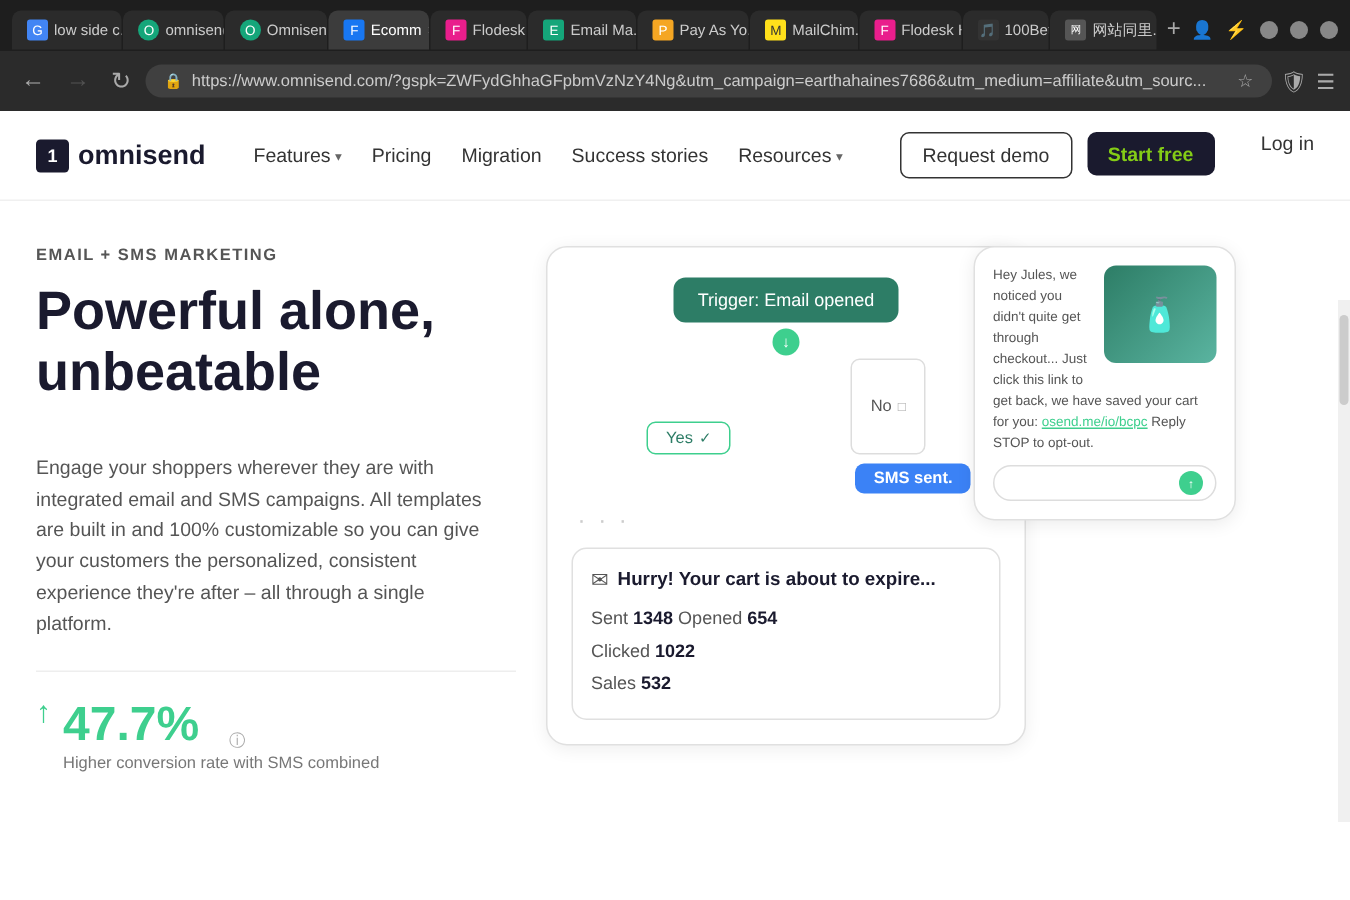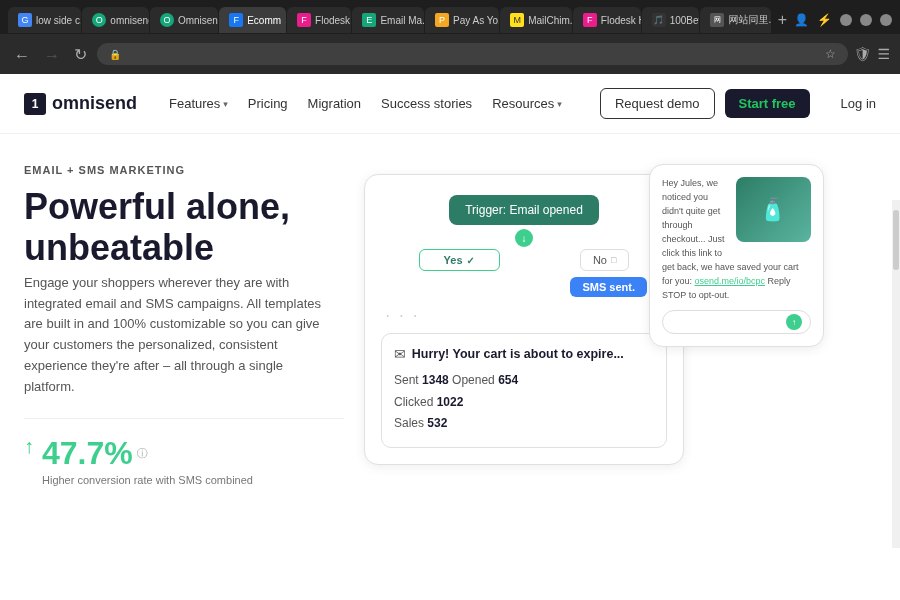--- a/index.html
+++ b/index.html
@@ -25,35 +25,35 @@
     
     .page { background: #fff; height: 474px; position: relative; overflow: hidden; }
 
     
     .site-nav { display: flex; align-items: center; padding: 0 24px; height: 60px; border-bottom: 1px solid #f0f0f0; gap: 24px; }
     .logo { display: flex; align-items: center; gap: 6px; font-weight: 700; font-size: 18px; color: #1a1a2e; margin-right: 8px; }
     .logo-icon { width: 22px; height: 22px; background: #1a1a2e; border-radius: 3px; display: flex; align-items: center; justify-content: center; color: #fff; font-size: 12px; font-weight: bold; }
     .nav-links { display: flex; gap: 20px; align-items: center; flex: 1; }
     .nav-link { color: #333; font-size: 13px; text-decoration: none; cursor: pointer; display: flex; align-items: center; gap: 3px; }
     .nav-link .chevron { font-size: 9px; color: #666; }
-    .nav-actions { display: flex; gap: 10px; align-items: center; }
+    .nav-actions { display: flex; gap: 10px; align-items: flex-start; }
     .btn-demo { border: 1.5px solid #333; border-radius: 6px; padding: 7px 14px; font-size: 13px; font-weight: 500; cursor: pointer; background: #fff; color: #333; }
-    .btn-start { border-radius: 6px; padding: 7px 14px; font-size: 13px; font-weight: 600; cursor: pointer; background: #1a1a2e; color: #22c55e; border: none; }
+    .btn-start { border-radius: 6px; padding: 7px 14px; font-size: 13px; font-weight: 600; cursor: pointer; background: #1a1a2e; color: #84cc16; border: none; }
     .btn-login { background: none; border: none; font-size: 13px; color: #333; cursor: pointer; padding-left: 21px; }
 
     
     .main-content { display: flex; padding: 30px 24px 0; gap: 20px; }
     .left-col { flex: 0 0 320px; }
     .eyebrow { font-size: 11px; font-weight: 600; color: #555; letter-spacing: 1px; text-transform: uppercase; margin-bottom: 10px; }
-    .headline { font-size: 36px; font-weight: 800; line-height: 1.15; color: #1a1a2e; margin-bottom: 4px; }
+    .headline { font-size: 36px; font-weight: 800; line-height: 1.15; color: #1a1a2e; margin-bottom: 33px; }
     .body-text { font-size: 13px; line-height: 1.6; color: #555; margin-bottom: 20px; max-width: 300px; }
     .stat-section { display: flex; align-items: flex-start; gap: 8px; padding-top: 16px; border-top: 1px solid #eee; }
     .stat-arrow { color: #3ecf8e; font-size: 20px; font-weight: bold; }
     .stat-number { font-size: 32px; font-weight: 800; color: #3ecf8e; }
-    .stat-info { display: flex; align-items: center; gap: 4px; }
+    .stat-info { display: flex; align-items: flex-end; gap: 20px; }
     .stat-info-icon { color: #aaa; font-size: 11px; }
     .stat-label { font-size: 11px; color: #777; margin-top: 2px; }
 
     
     .right-col { flex: 1; position: relative; min-height: 380px; }
 
     
     .scrollbar { position: absolute; right: 0; top: 126px; width: 8px; height: 474px; background: #f0f0f0; }
     .scrollbar-thumb { width: 6px; height: 60px; background: #ccc; border-radius: 3px; margin: 1px; margin-top: 10px; }
   </style>
@@ -119,20 +119,21 @@
       </div>
     </div>
   </div>
 
   <div class="toolbar">
     <button class="nav-btn">←</button>
     <button class="nav-btn" disabled="">→</button>
     <button class="nav-btn">↻</button>
     <div class="address-bar">
       <span class="lock-icon">🔒</span>
+      <span class="address-text">https://www.omnisend.com/?gspk=ZWFydGhhaGFpbmVzNzY4Ng&amp;utm_campaign=earthahaines7686&amp;utm_medium=affiliate&amp;utm_sourc...</span>
       <span class="star-icon">☆</span>
     </div>
     <span class="toolbar-icon">🛡</span>
     <span class="toolbar-icon">☰</span>
   </div>
 </div>
 
 <div class="page">
 
   <nav class="site-nav">
@@ -186,34 +187,34 @@
         </div>
       </div>
     </div>
 
     <div class="right-col">
 
       <div style="position:relative;width:460px;height:380px;">
 
         <div style="position:absolute;right:40px;top:0;width:32px;height:32px;background:#444;border-radius:50%;display:flex;align-items:center;justify-content:center;color:#fff;font-size:12px;">⏸</div>
 
-        <div style="position:absolute;left:0;top:10px;width:320px;background:#fff;border:1px solid #e0e0e0;border-radius:14px;padding:20px 16px 16px;box-shadow:0 2px 12px rgba(0,0,0,0.07);">
+        <div style="position:absolute;left:0;top:0;width:320px;background:#fff;border:1px solid #e0e0e0;border-radius:14px;padding:20px 16px 16px;box-shadow:0 2px 12px rgba(0,0,0,0.07);">
 
           <div style="display:flex;justify-content:center;margin-bottom:4px;">
             <div style="background:#2d7d66;color:#fff;border-radius:8px;padding:8px 16px;font-size:12px;font-weight:500;display:inline-flex;align-items:center;gap:6px;">
               <span>Trigger: Email opened</span>
             </div>
           </div>
 
           <div style="display:flex;justify-content:center;margin:2px 0;">
             <div style="width:18px;height:18px;background:#3ecf8e;border-radius:50%;display:flex;align-items:center;justify-content:center;color:#fff;font-size:10px;">↓</div>
           </div>
 
           <div style="display:flex;gap:80px;justify-content:center;margin-bottom:6px;">
-            <div style="background:#fff;border:1.5px solid #3ecf8e;border-radius:6px;padding:4px 24px;font-size:11px;font-weight:700;color:#2d7d66;display:inline-flex;align-items:center;gap:4px;">
+            <div style="background:#fff;border:1.5px solid #3ecf8e;border-radius:6px;padding:4px 12px;font-size:11px;font-weight:400;color:#2d7d66;display:inline-flex;align-items:center;gap:4px;margin-top:42px;">
               <span>Yes</span>
               <span style="font-size:10px;">✓</span>
             </div>
             <div style="background:#fff;border:1.5px solid #ddd;border-radius:6px;padding:4px 12px;font-size:11px;font-weight:500;color:#555;display:inline-flex;align-items:center;gap:4px;">
               <span>No</span>
               <span style="font-size:9px;color:#aaa;">□</span>
             </div>
           </div>
 
           <div style="display:flex;justify-content:flex-end;padding-right:20px;margin-bottom:10px;">

